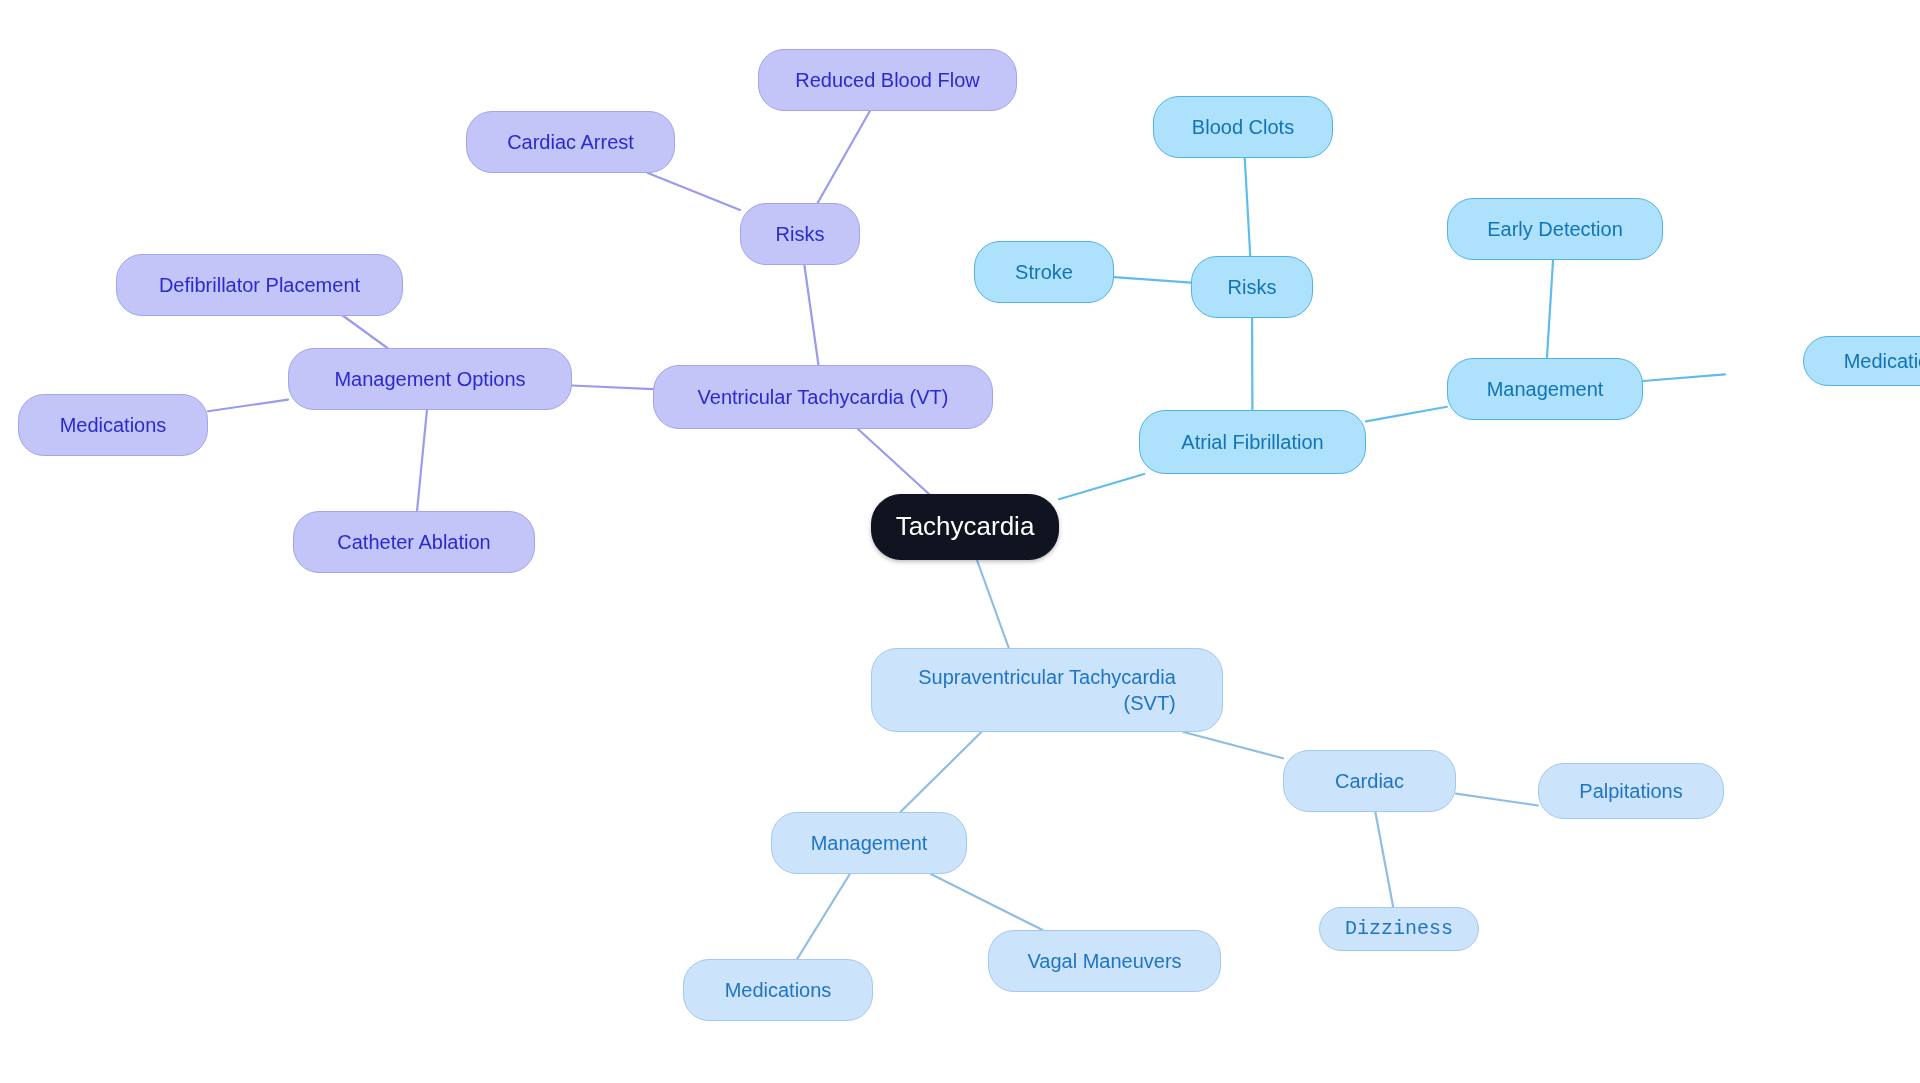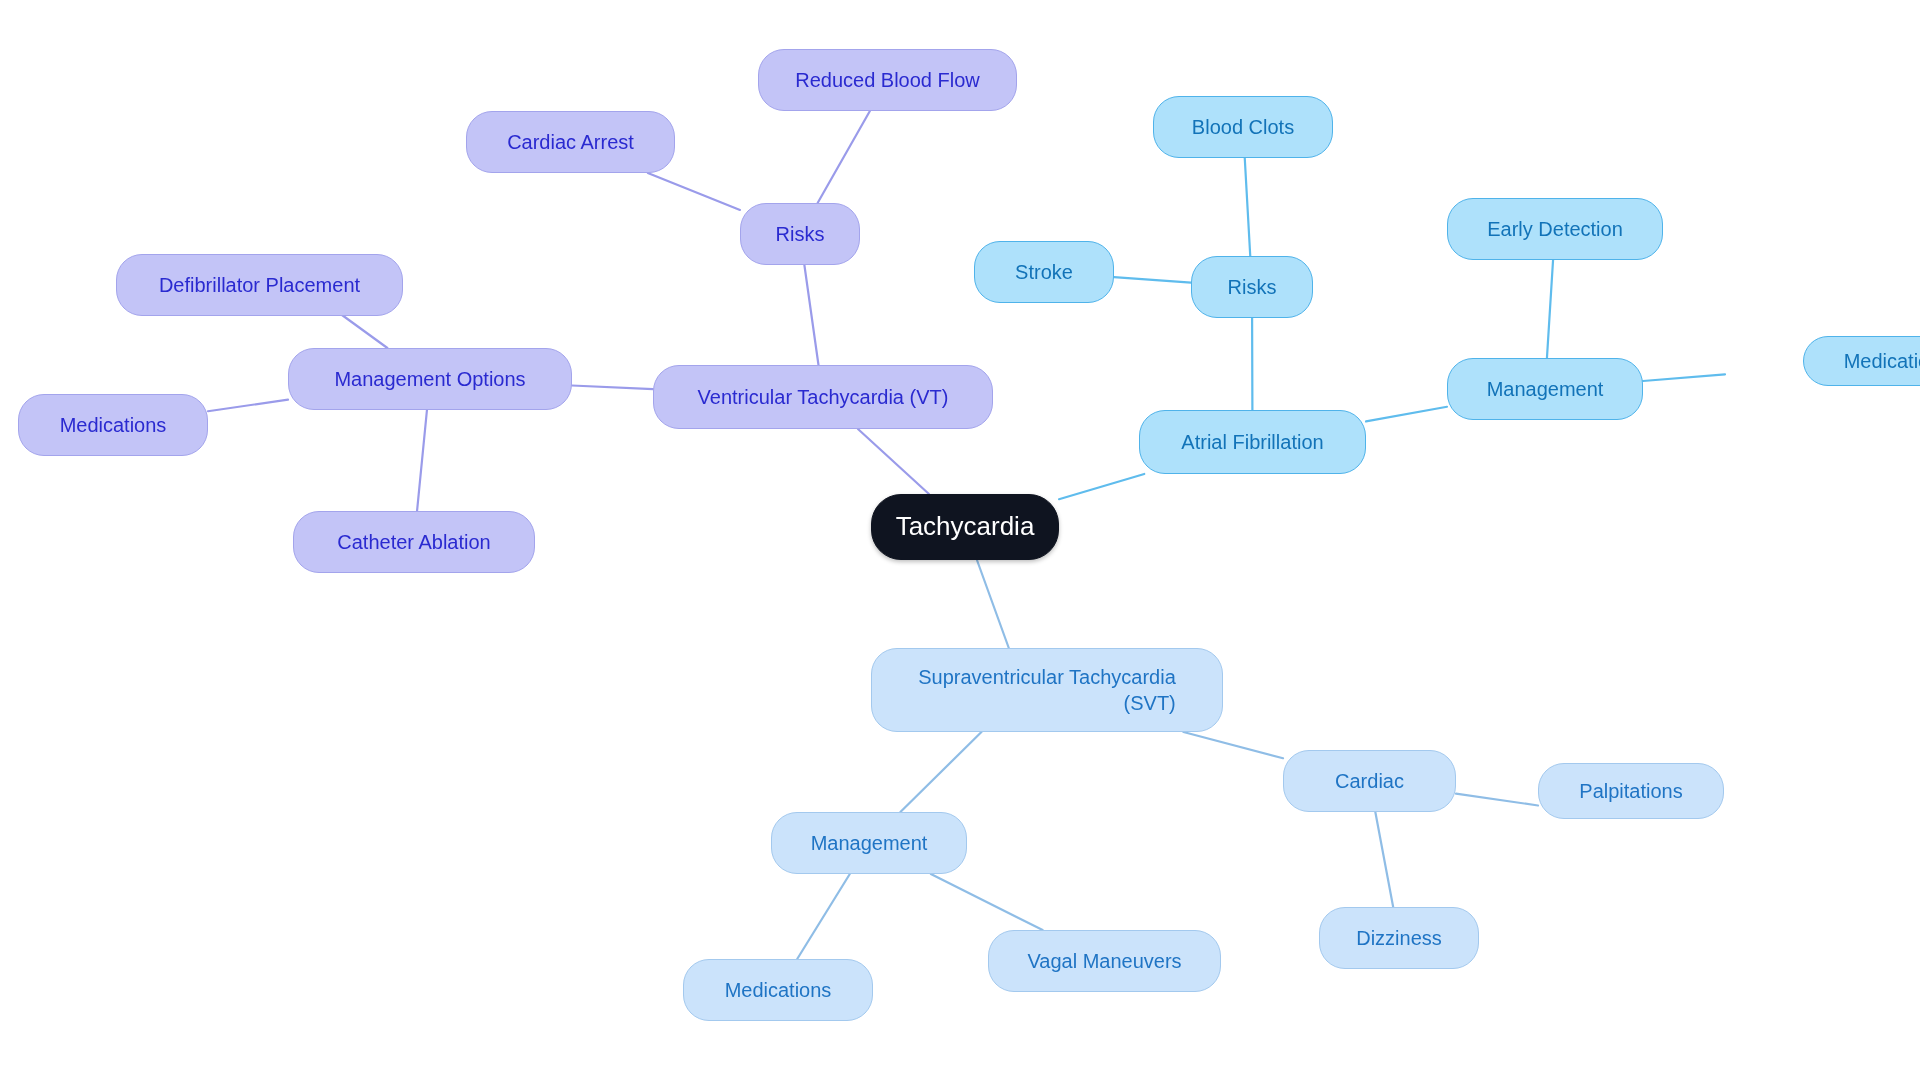--- a/index.html
+++ b/index.html
@@ -107,17 +107,17 @@
     <div class="node cyan" style="left: 1191px; top: 256px; width: 122px; height: 62px;">Risks</div>
     <div class="node cyan" style="left: 1153px; top: 96px; width: 180px; height: 62px;">Blood Clots</div>
     <div class="node cyan" style="left: 974px; top: 241px; width: 140px; height: 62px;">Stroke</div>
     <div class="node cyan" style="left: 1447px; top: 358px; width: 196px; height: 62px;">Management</div>
     <div class="node cyan" style="left: 1447px; top: 198px; width: 216px; height: 62px;">Early Detection</div>
     <div class="node cyan" style="left: 1803px; top: 336px; width: 178px; height: 50px;">Medication</div>
     <div class="node blue two-line" style="left: 848px; top: 648px; width: 352px; height: 84px;">Supraventricular Tachycardia
 (SVT)</div>
     <div class="node blue" style="left: 1283px; top: 750px; width: 173px; height: 62px;">Cardiac</div>
     <div class="node blue" style="left: 1538px; top: 763px; width: 186px; height: 56px;">Palpitations</div>
-    <div class="node blue" style="left: 1319px; top: 907px; width: 160px; height: 62px;">Dizziness</div>
+    <div class="node blue" style="left: 1319px; top: 907px; width: 160px; height: 44px; font-family: Liberation Mono, monospace;">Dizziness</div>
     <div class="node blue" style="left: 771px; top: 812px; width: 196px; height: 62px;">Management</div>
     <div class="node blue" style="left: 683px; top: 959px; width: 190px; height: 62px;">Medications</div>
     <div class="node blue" style="left: 988px; top: 930px; width: 233px; height: 62px;">Vagal Maneuvers</div>
   </div>
 
 </body></html>

